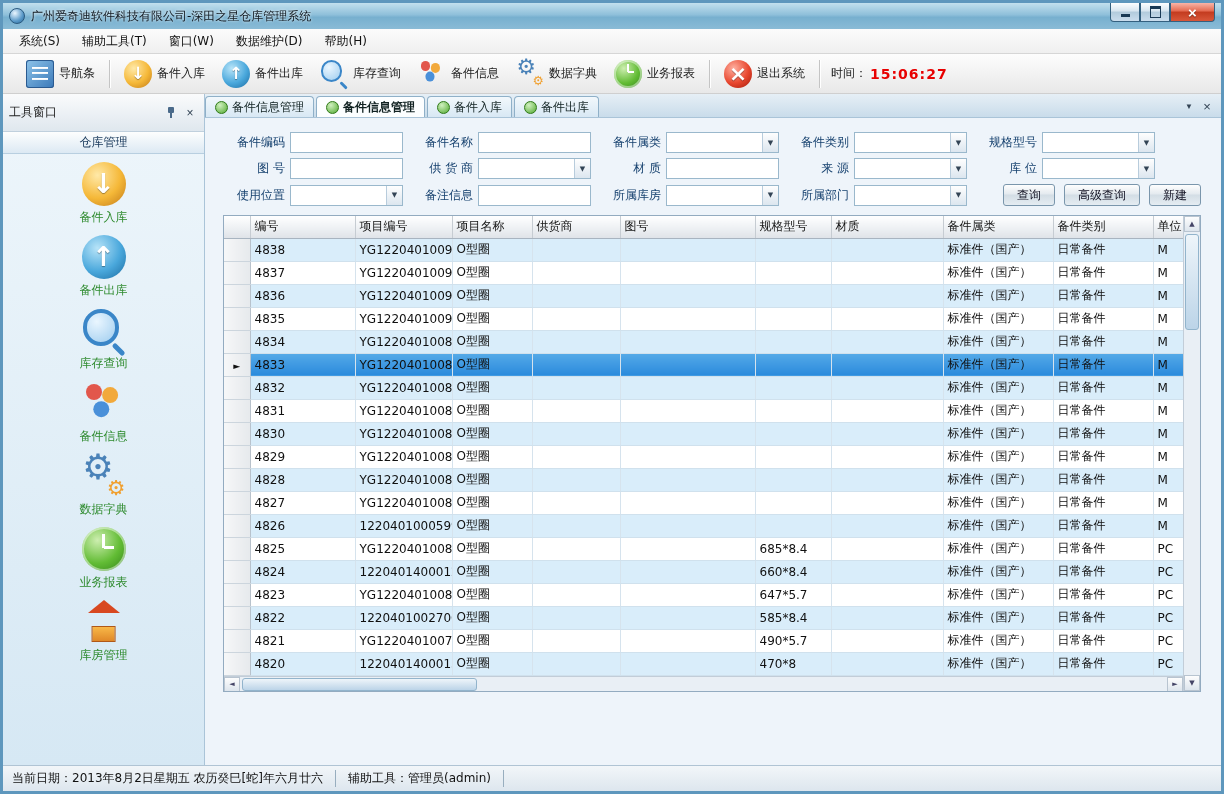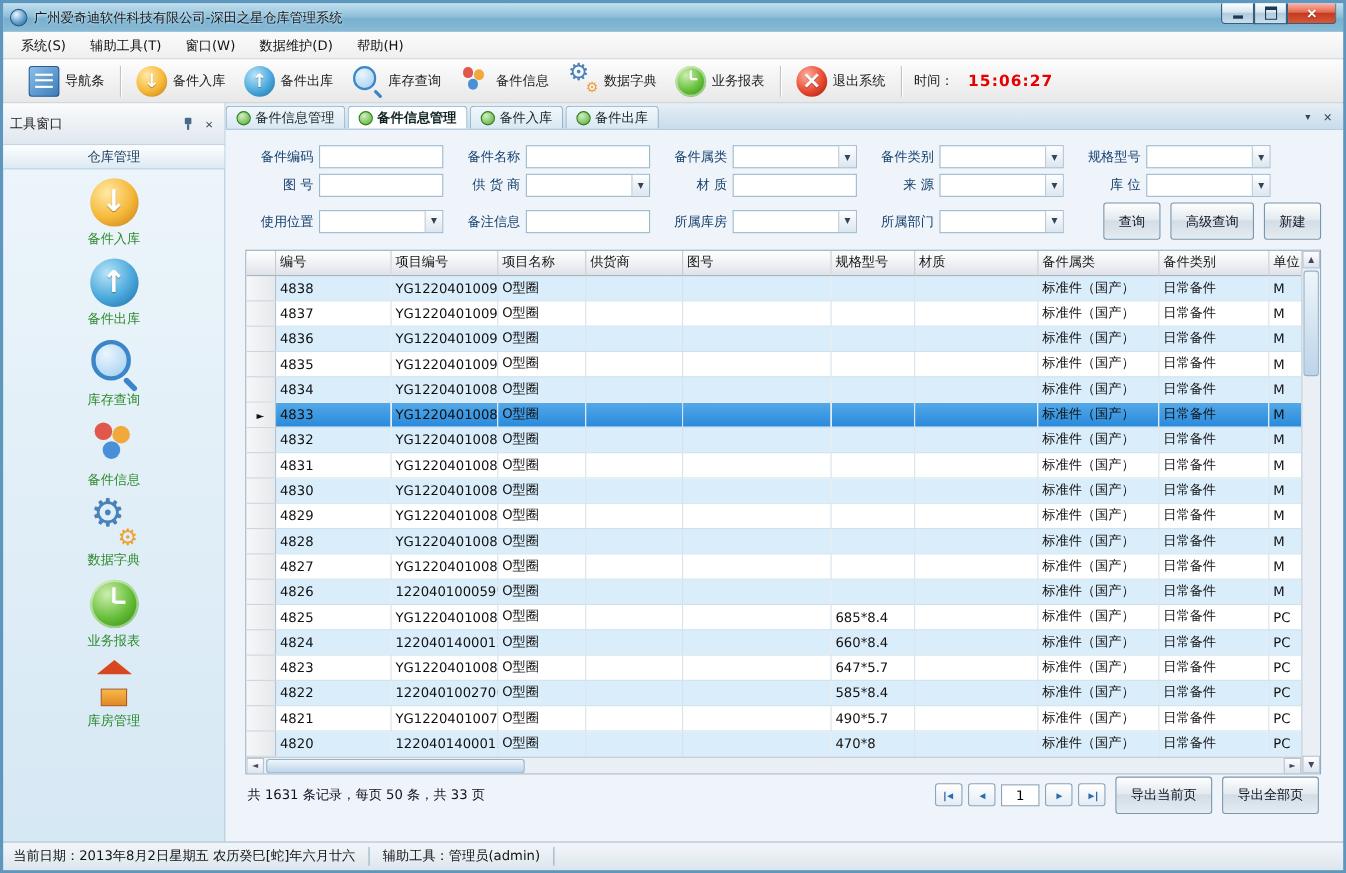--- a/index.html
+++ b/index.html
@@ -30,21 +30,21 @@
   
   .menubar { height:25px; background:linear-gradient(#fbfbfb,#efefef); border-bottom:1px solid #d6d6d6;
     display:flex; align-items:stretch; padding-left:5px; }
   .menu-item { padding:0 11px; display:flex; align-items:center; color:#111; cursor:default; }
 
   
   .toolbar { height:40px; background:linear-gradient(#fdfdfd,#e8e8e8); border-bottom:1px solid #cfcfcf;
     display:flex; align-items:center; padding:0 16px; gap:3px; }
   .tb-item { display:flex; align-items:center; gap:5px; padding:3px 7px; border-radius:3px; cursor:pointer; color:#1a1a1a; }
   .tb-sep { width:1px; height:28px; background:#c4c4c4; margin:0 4px; box-shadow:1px 0 0 #fff; }
-  .tb-time { display:flex; align-items:center; gap:13px; padding:0 4px; color:#222; }
+  .tb-time { display:flex; align-items:center; gap:3px; padding:0 4px; color:#222; }
   .time-value { color:#e80000; font-weight:bold; font-size:14px; letter-spacing:1px; }
 
   
   .icon { width:28px; height:28px; min-width:28px; font-size:16px; border-radius:50%; position:relative;
     display:flex; align-items:center; justify-content:center; color:#fff; font-weight:bold; }
   .icon.big { width:44px; height:44px; min-width:44px; font-size:26px; }
   .nav-icon { border-radius:0.2em; background:linear-gradient(135deg,#8ec4ea,#3a78b8); box-shadow:inset 0 0 0 1px #2a5a90; }
   .nav-icon::after { content:""; width:1em; height:0.85em;
     background:linear-gradient(#fff,#fff) 0 0 / 1em 0.12em no-repeat,
       linear-gradient(#fff,#fff) 0 0.36em / 1em 0.12em no-repeat,
@@ -119,21 +119,21 @@
   .form-cell { display:flex; align-items:center; width:188px; }
   .form-label { width:62px; text-align:right; margin-right:5px; color:#15406e; white-space:nowrap; }
   .form-input, .form-select { width:113px; height:21px; border:1px solid #9ab8cc; background:#fff; }
   .form-input { padding:0 3px; font-size:12px; font-family:inherit; }
   .form-select { display:flex; align-items:stretch; cursor:pointer; }
   .sel-value { flex:1; }
   .sel-btn { width:16px; display:flex; align-items:center; justify-content:center;
     background:linear-gradient(#fefefe,#dce6ef); border-left:1px solid #b8ccdc; cursor:pointer; }
   .sel-btn::after { content:"▼"; font-size:7px; color:#345; }
   .form-buttons { margin-left:auto; display:flex; gap:9px; }
-  .btn { height:34px; padding:0 13px; border:1px solid #7a96ac; border-radius:3px; color:#112; font-size:12px;
+  .btn { height:22px; padding:0 13px; border:1px solid #7a96ac; border-radius:3px; color:#112; font-size:12px;
     font-family:inherit; cursor:pointer; background:linear-gradient(#fefefe,#e4eaef 45%,#d3dde5 50%,#e5ecf2); white-space:nowrap; }
 
   
   .grid-wrap { display:flex; border:1px solid #93abc0; background:#fff; height:477px; min-height:477px; }
   .grid-main { flex:1; display:flex; flex-direction:column; min-width:0; overflow:hidden; }
   #grid-table { border-collapse:collapse; table-layout:fixed; width:100%; }
   #grid-table th.hdr { height:22px; background:linear-gradient(#ffffff,#eceff2 60%,#dfe3e8);
     border-right:1px solid #c6ccd2; border-bottom:1px solid #a8b4c0; font-weight:normal; color:#151515;
     text-align:left; padding:0 4px; white-space:nowrap; overflow:hidden; }
   #grid-table td.rowhdr { background:linear-gradient(90deg,#f6f7f8,#e6e9ec); border-right:1px solid #b8c2cc;
@@ -705,32 +705,20 @@
             </div>
           </div>
           <div class="vscroll">
             <div class="scroll-btn up"></div>
             <div class="thumb v"></div>
             <div class="track-space"></div>
             <div class="scroll-btn down"></div>
           </div>
         </div>
 
-        <div class="pager">
-          <span class="pager-summary">共 1631 条记录，每页 50 条，共 33 页</span>
-          <div class="pager-nav">
-            <button class="nav-btn first"></button>
-            <button class="nav-btn prev"></button>
-            <input type="text" class="page-input" value="1" style="">
-            <button class="nav-btn next"></button>
-            <button class="nav-btn last"></button>
-            <button class="btn export">导出当前页</button>
-            <button class="btn export">导出全部页</button>
-          </div>
-        </div>
 
       </div>
     </div>
   </div>
 
   <div class="statusbar">
     <span class="status-seg">当前日期：2013年8月2日星期五 农历癸巳[蛇]年六月廿六</span>
     <span class="status-seg">辅助工具：管理员(admin)</span>
   </div>
 

